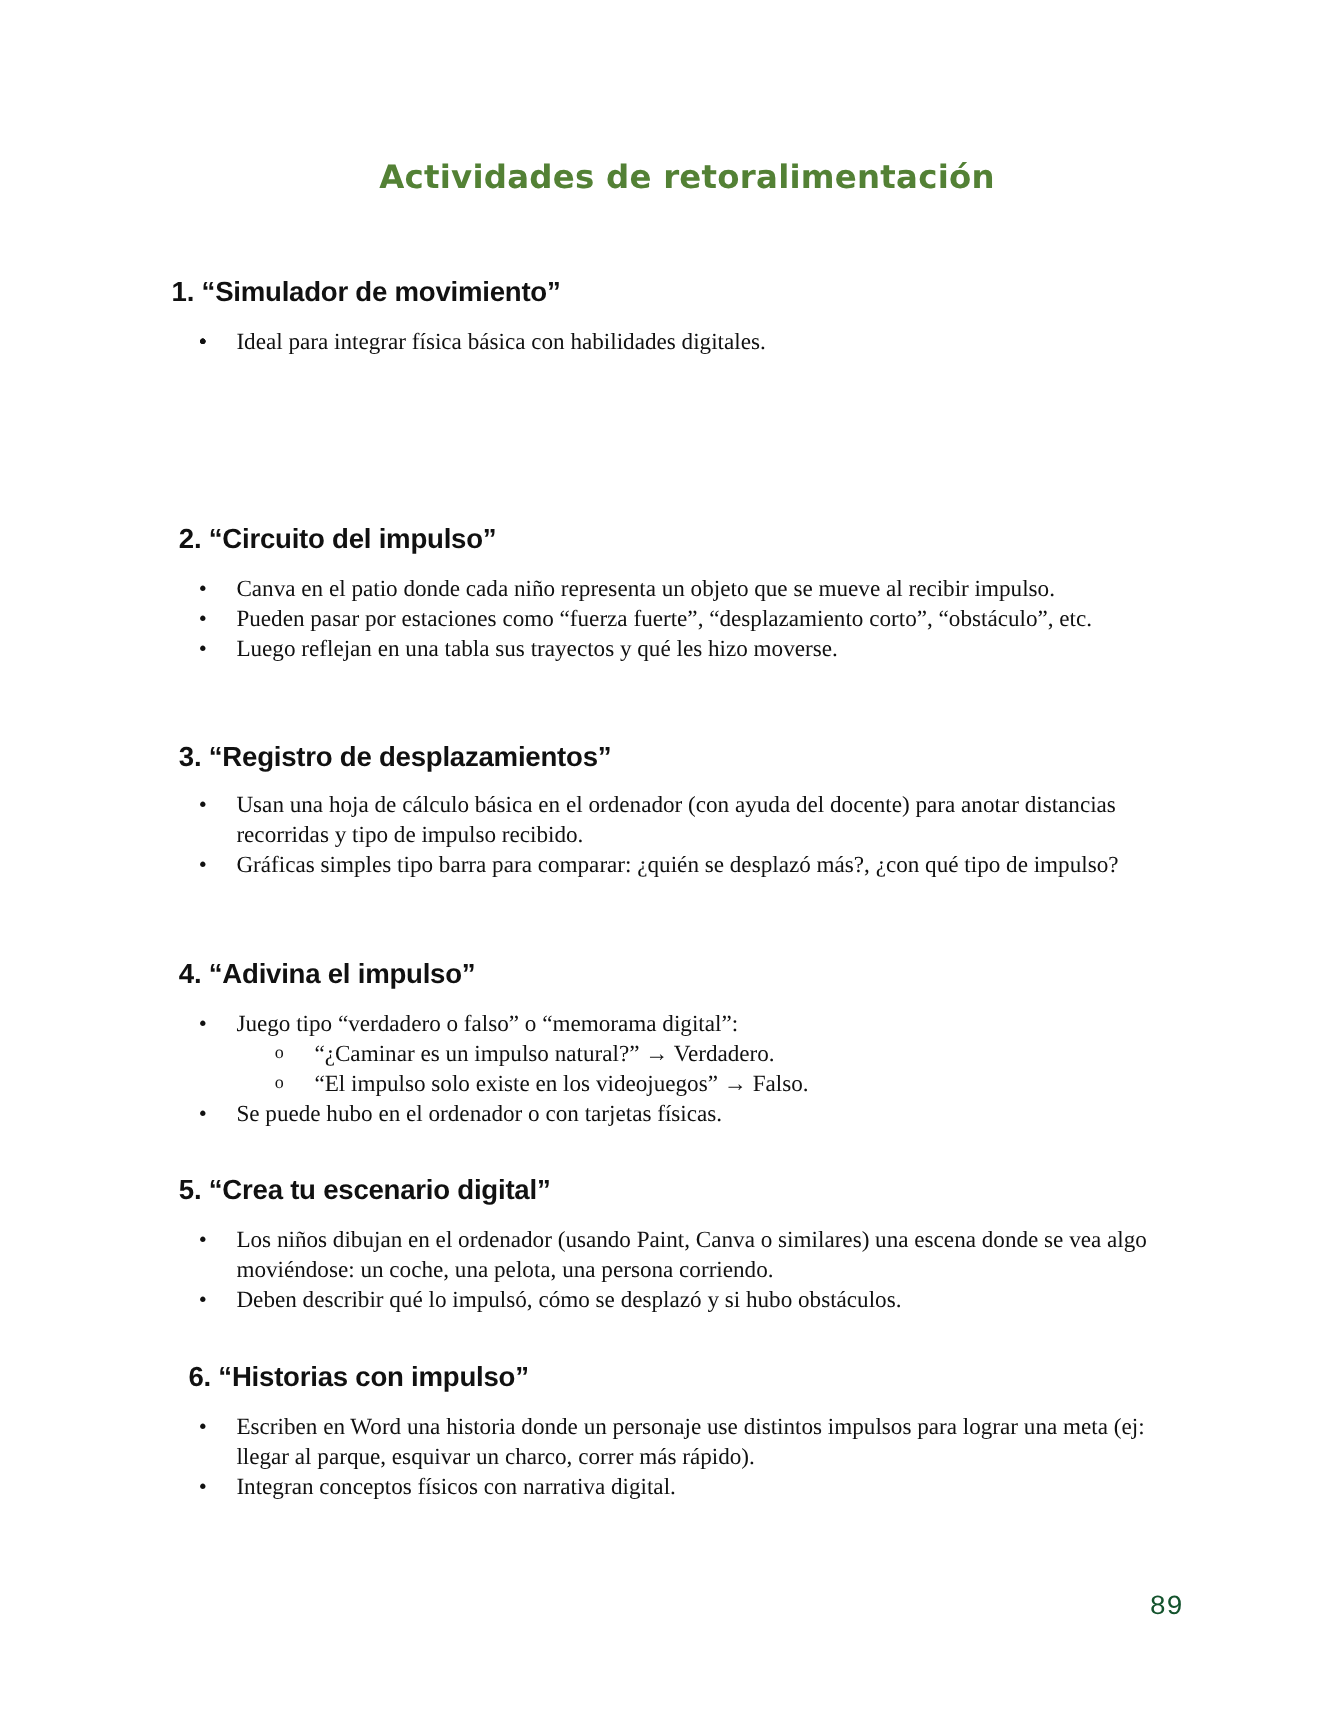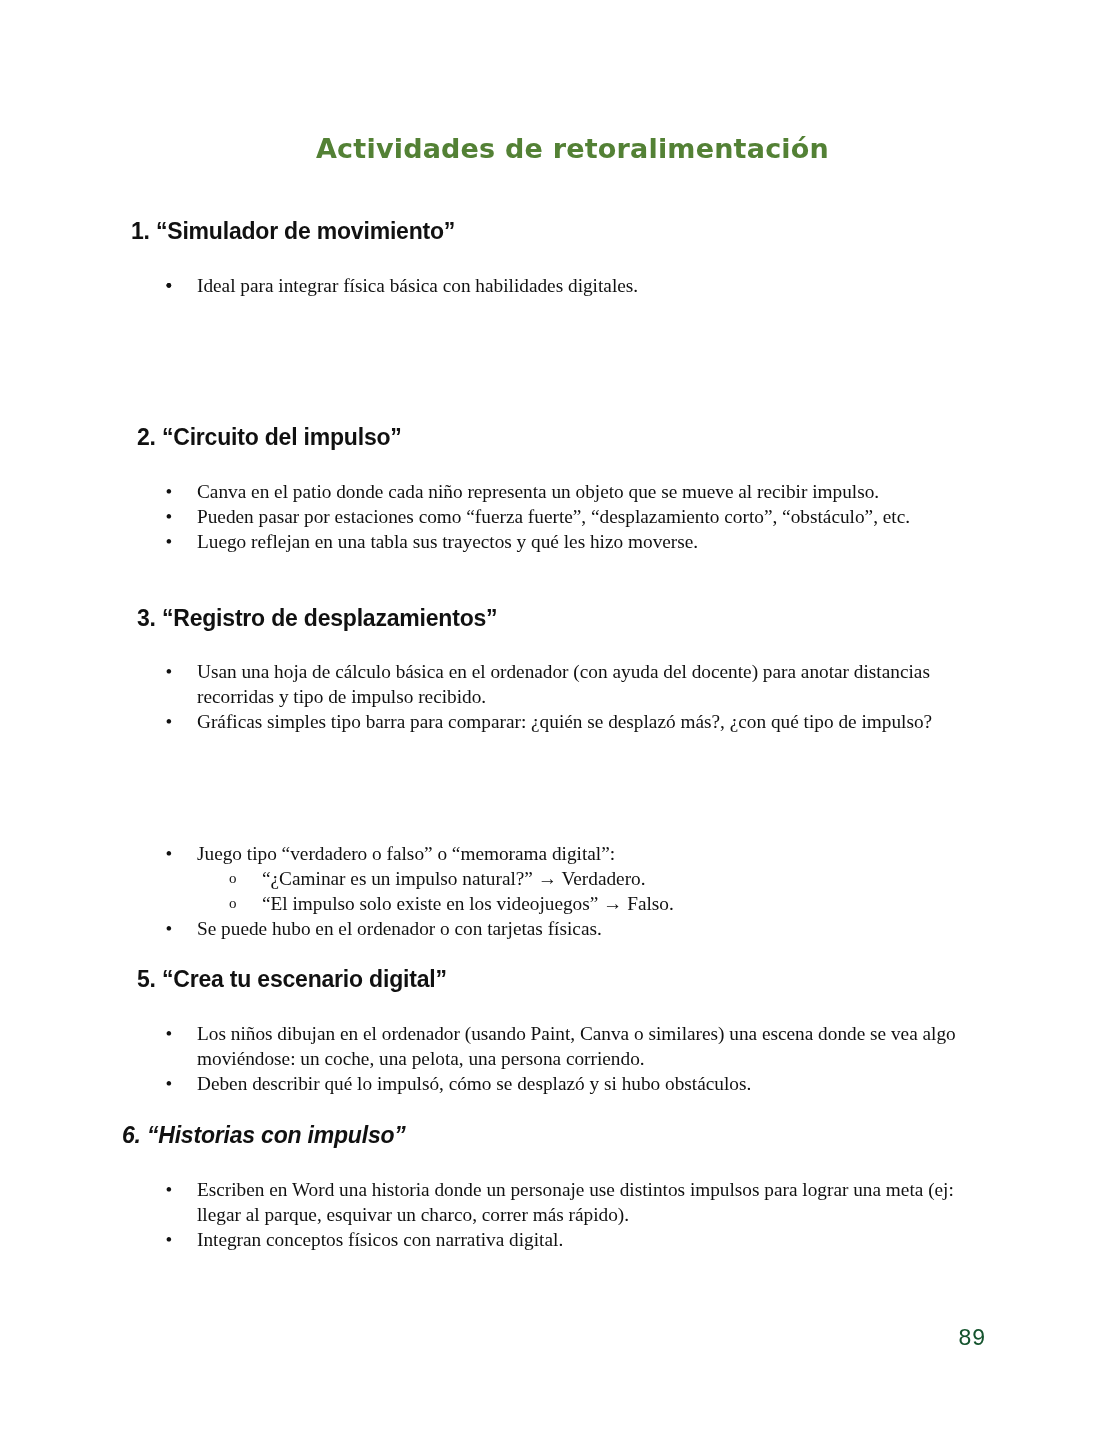--- a/index.html
+++ b/index.html
@@ -33,21 +33,21 @@
       color: #538135;
       margin: 0;
       letter-spacing: 0.2px;
     }
     .section-heading {
       position: absolute;
       font-family: "Liberation Sans", sans-serif;
       font-weight: bold;
       font-size: 23px;
       color: #111111;
-      margin: 0;
+      margin: 12px;
       white-space: nowrap;
       letter-spacing: -0.2px;
     }
     .bullets {
       position: absolute;
       left: 163px;
       width: 820px;
       margin: 0;
       padding: 0;
       list-style: none;
@@ -133,20 +133,21 @@
     <li class="bullet">
       <span class="bullet-dot">•</span>
       <span>Usan una hoja de cálculo básica en el ordenador (con ayuda del docente) para anotar distancias recorridas y tipo de impulso recibido.</span>
     </li>
     <li class="bullet">
       <span class="bullet-dot">•</span>
       <span>Gráficas simples tipo barra para comparar: ¿quién se desplazó más?, ¿con qué tipo de impulso?</span>
     </li>
   </ul>
 
+  <h2 class="section-heading" style="left:137px; top:786px;">4. “Adivina el impulso”</h2>
   <ul class="bullets" style="top:841px;">
     <li class="bullet">
       <span class="bullet-dot">•</span>
       <span>Juego tipo “verdadero o falso” o “memorama digital”:</span>
       <ul class="sub-bullets">
         <li class="sub-bullet">
           <span class="sub-dot">o</span>
           <span>“¿Caminar es un impulso natural?” → Verdadero.</span>
         </li>
         <li class="sub-bullet">
@@ -166,21 +167,21 @@
     <li class="bullet">
       <span class="bullet-dot">•</span>
       <span>Los niños dibujan en el ordenador (usando Paint, Canva o similares) una escena donde se vea algo moviéndose: un coche, una pelota, una persona corriendo.</span>
     </li>
     <li class="bullet">
       <span class="bullet-dot">•</span>
       <span>Deben describir qué lo impulsó, cómo se desplazó y si hubo obstáculos.</span>
     </li>
   </ul>
 
-  <h2 class="section-heading" style="left:122px; top:1122px;font-style:italic;">6. “Historias con impulso”</h2>
+  <h2 class="section-heading" style="left:145px; top:1122px;">6. “Historias con impulso”</h2>
   <ul class="bullets" style="top:1177px;">
     <li class="bullet">
       <span class="bullet-dot">•</span>
       <span>Escriben en Word una historia donde un personaje use distintos impulsos para lograr una meta (ej: llegar al parque, esquivar un charco, correr más rápido).</span>
     </li>
     <li class="bullet">
       <span class="bullet-dot">•</span>
       <span>Integran conceptos físicos con narrativa digital.</span>
     </li>
   </ul>

